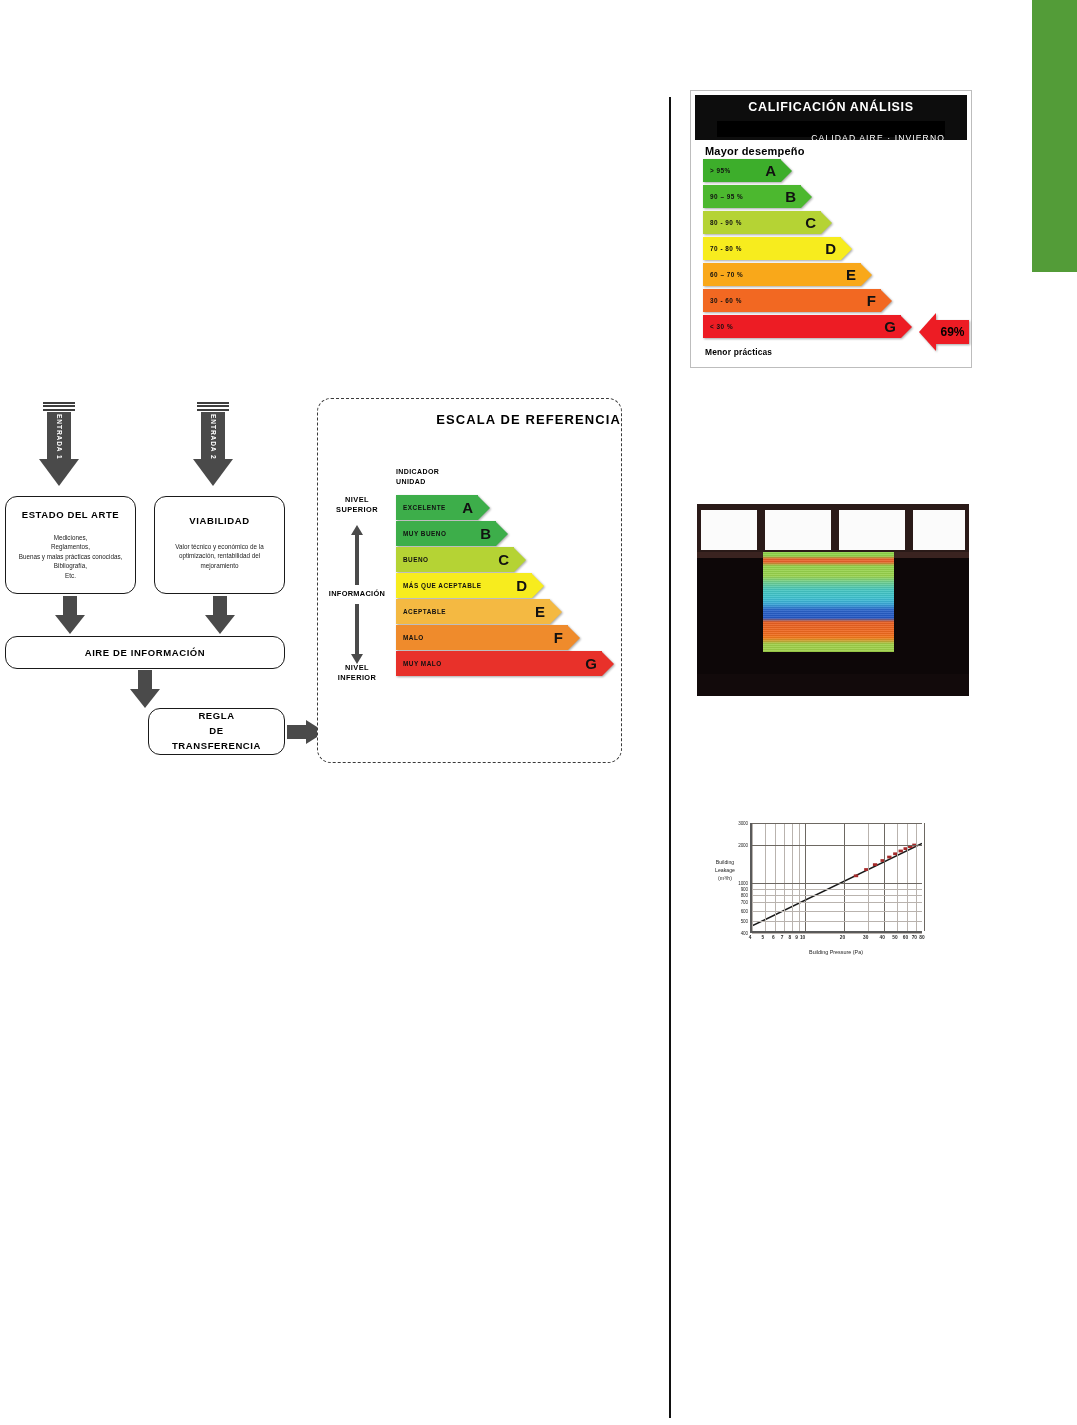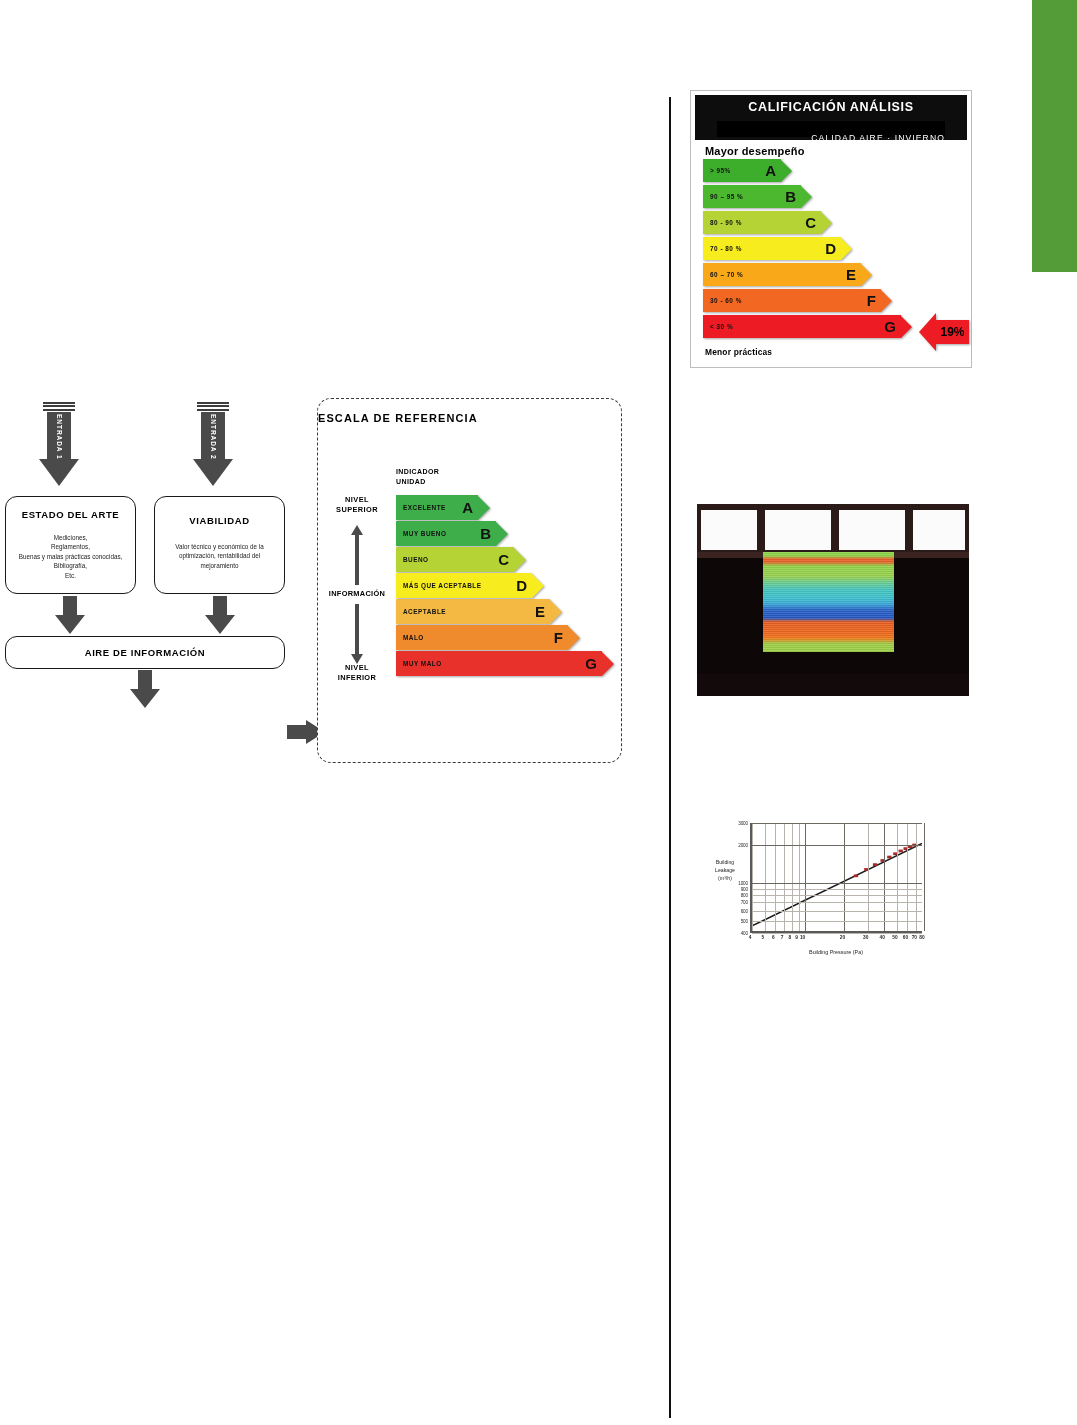--- a/index.html
+++ b/index.html
@@ -40,22 +40,22 @@
   
   .rtarrow{position:absolute;width:38px;height:24px;}
   .rtarrow .shaft{position:absolute;left:0;top:5px;width:20px;height:14px;background:#4a4a4a;}
   .rtarrow .head{position:absolute;left:19px;top:0;width:0;height:0;
       border-top:12px solid transparent;border-bottom:12px solid transparent;
       border-left:19px solid #4a4a4a;}
 
   
   #escala-panel{position:absolute;left:317px;top:398px;width:305px;height:365px;
      border:1.6px dashed #3a3a3a;border-radius:14px;box-sizing:border-box;background:#fff;}
-  #escala-title{position:absolute;left:0;top:13px;width:100%;text-align:left;
-     font-size:11px;font-weight:bold;letter-spacing:1.1px;}
+  #escala-title{position:absolute;left:0;top:13px;width:100%;text-align:right;
+     font-size:13px;font-weight:bold;letter-spacing:1.1px;}
   #indicador-unidad{position:absolute;left:78px;top:68px;font-size:7px;font-weight:bold;
      line-height:1.45;letter-spacing:.4px;}
   #nivel-superior{position:absolute;left:8px;top:96px;width:62px;text-align:center;
      font-size:7.4px;font-weight:bold;line-height:1.4;letter-spacing:.4px;}
   #nivel-inferior{position:absolute;left:8px;top:264px;width:62px;text-align:center;
      font-size:7.4px;font-weight:bold;line-height:1.4;letter-spacing:.4px;}
   #distribucion-lbl{position:absolute;left:0px;top:190px;width:78px;text-align:center;
      font-size:7.4px;font-weight:bold;letter-spacing:.3px;}
   .vtarrow{position:absolute;left:33px;width:12px;}
   .vtarrow .bar{position:absolute;left:4px;width:4px;background:#4a4a4a;}
@@ -192,20 +192,25 @@
   <div class="rbox" style="left:5px;top:238px;width:280px;height:33px;display:flex;align-items:center;justify-content:center;">
     <div class="title">AIRE DE INFORMACIÓN</div>
   </div>
 
   <div class="dnarrow" style="left:130px;top:272px;">
     <div class="shaft"></div>
     <div class="head"></div>
   </div>
 
 
+  <div class="rbox" style="left:148px;top:310px;width:137px;height:47px;display:flex;align-items:center;justify-content:center;">
+    <div class="title" style="white-space:pre-line;line-height:1.55;">REGLA
+DE
+TRANSFERENCIA</div>
+  </div>
 
   <div class="rtarrow" style="left:287px;top:322px;">
     <div class="shaft"></div>
     <div class="head"></div>
   </div>
 </div>
 
 <div id="escala-panel">
   <div id="escala-title">ESCALA DE REFERENCIA</div>
 
@@ -340,21 +345,21 @@
           <span class="rletter" style="font-size: 15px;">G</span>
         </div>
         <div class="tip" style="border-top: 11.5px solid transparent; border-bottom: 11.5px solid transparent; border-left: 11.5px solid rgb(237, 28, 36);"></div>
       </div>
     </div>
   <div id="menor-lbl">Menor prácticas</div>
 
   <div id="score-marker">
     <div class="mhead"></div>
     <div class="mbody">
-      <span class="mval">19%</span>
+      <span class="mval">69%</span>
     </div>
   </div>
 </div>
 
 <div id="thermal-photo">
   <div class="win-row">
     <div class="win" id="w1"></div>
     <div class="win" id="w2">
       <div id="win-note"></div>
     </div>

